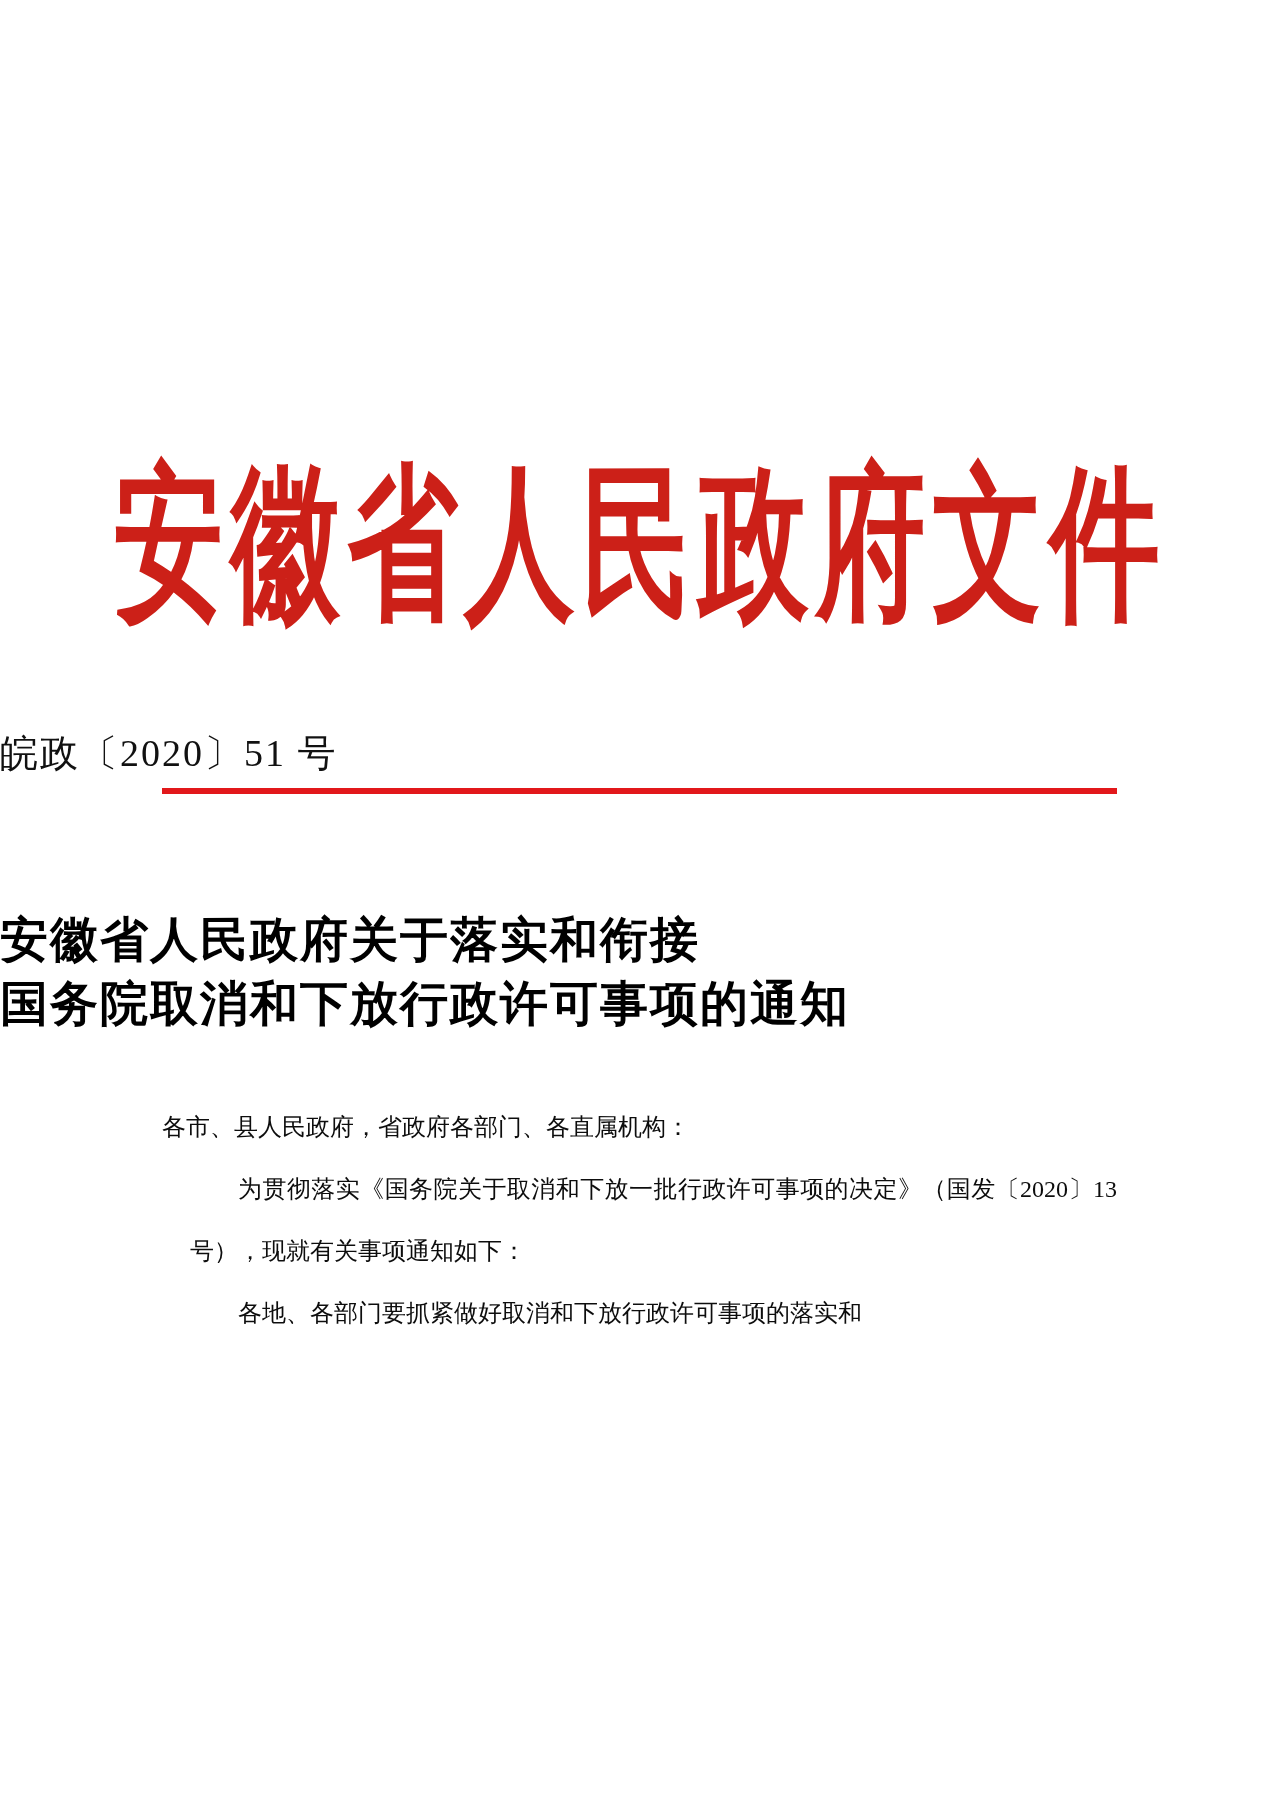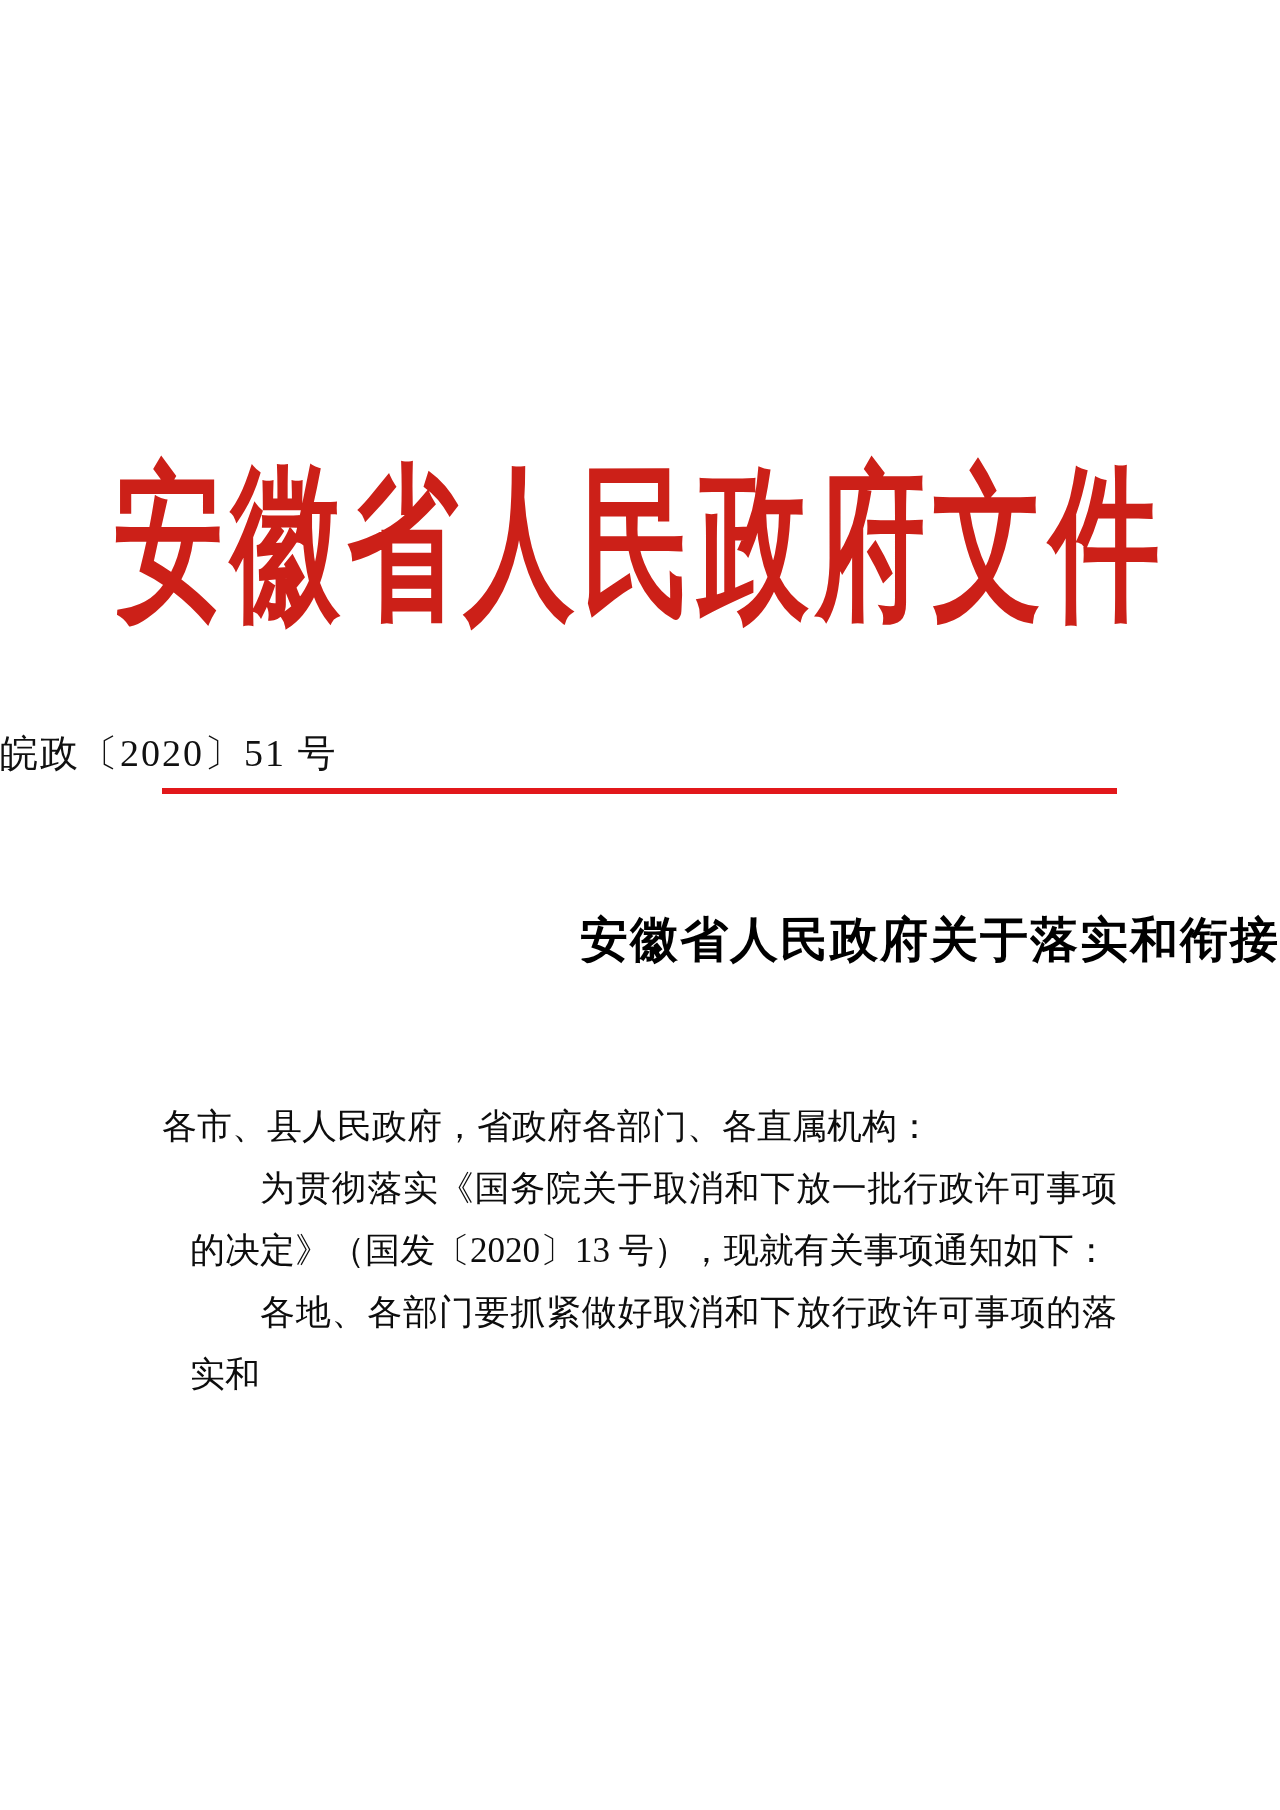--- a/index.html
+++ b/index.html
@@ -47,35 +47,35 @@
     width: 955px;
     height: 6px;
     background: #e2181b;
   }
   
   .doc-title {
     position: absolute;
     top: 908px;
     left: 0;
     width: 1280px;
-    text-align: right;
+    text-align: left;
     font-family: "Liberation Sans", "DejaVu Sans", sans-serif;
     font-weight: bold;
     font-size: 48px;
     line-height: 64px;
     letter-spacing: 2px;
     color: #000;
   }
   
   .doc-body {
     position: absolute;
     top: 1096px;
     left: 162px;
     width: 955px;
-    font-size: 35px;
+    font-size: 24px;
     line-height: 62px;
     text-align: justify;
     color: #0d0d0d;
   }
   .doc-body p { margin: 0; }
   .doc-body p.indent { text-indent: 2em; margin-left: 28px; }
   
   .page-number {
     position: absolute;
     top: 1612px;
@@ -92,20 +92,21 @@
 <div class="page">
 
   <div class="banner">安徽省人民政府文件</div>
 
   <div class="doc-number">皖政〔2020〕51 号</div>
 
   <div class="red-rule"></div>
 
   <div class="doc-title">
     <div>安徽省人民政府关于落实和衔接</div>
+    <div>国务院取消和下放行政许可事项的通知</div>
   </div>
 
   <div class="doc-body">
     <p>各市、县人民政府，省政府各部门、各直属机构：</p>
     <p class="indent">为贯彻落实《国务院关于取消和下放一批行政许可事项的决定》（国发〔2020〕13 号），现就有关事项通知如下：</p>
     <p class="indent">各地、各部门要抓紧做好取消和下放行政许可事项的落实和</p>
   </div>
 
   <div class="page-number">— 1 —</div>
 

